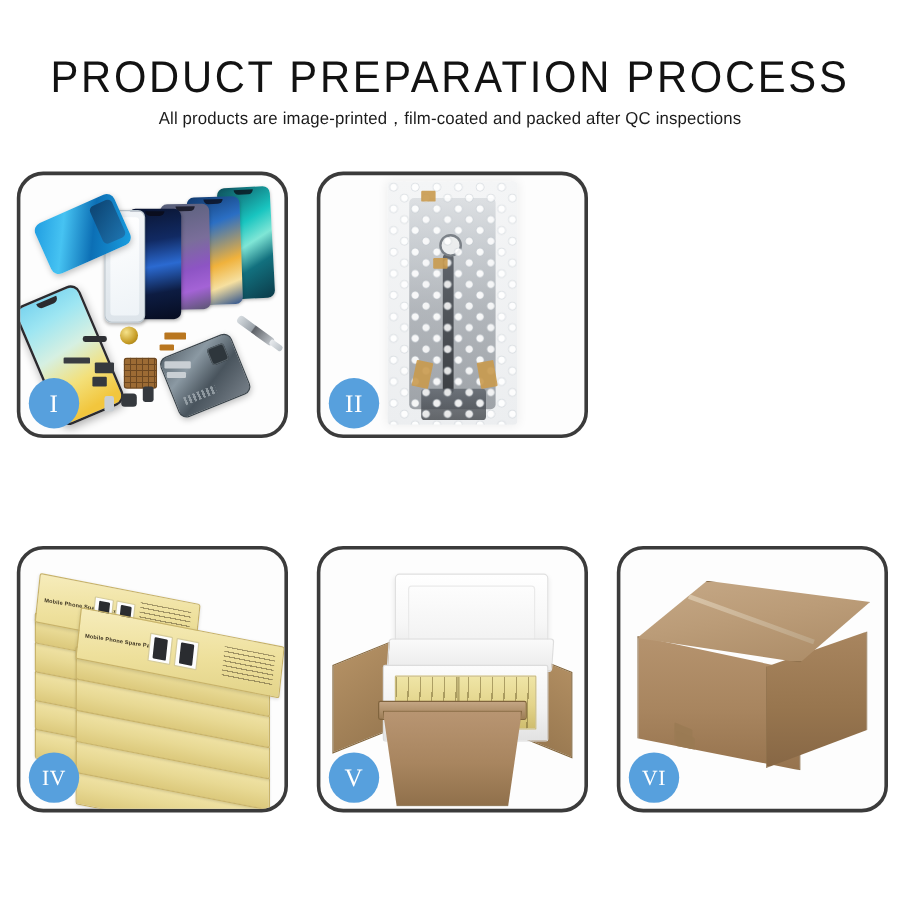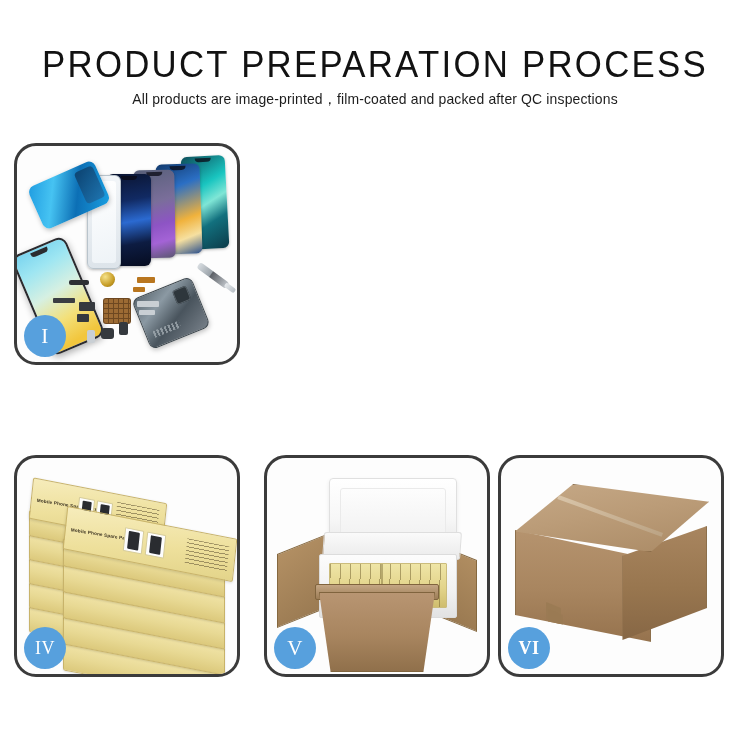--- a/index.html
+++ b/index.html
@@ -32,21 +32,21 @@
   .panel{
     position:absolute;width:226px;height:222px;
     border:3px solid #3b3b3b;border-radius:22px;
     background:#fdfdfd;box-sizing:border-box;overflow:hidden;
   }
   .p1{left:14px;top:143px;}
   .p2{left:264px;top:143px;}
   .p3{left:514px;top:143px;}
   .p4{left:14px;top:455px;}
   .p5{left:264px;top:455px;}
-  .p6{left:498px;top:455px;font-weight:bold;}
+  .p6{left:514px;top:455px;}
 
   .stage{position:absolute;inset:0;}
 
   .badge{
     position:absolute;left:7px;bottom:5px;width:42px;height:42px;
     border-radius:50%;background:#57a0dd;
     display:flex;align-items:center;justify-content:center;
     color:#ffffff;font-family:"Liberation Serif","DejaVu Serif",serif;
     font-size:21px;line-height:1;letter-spacing:.5px;z-index:40;
     box-shadow:0 0 0 0 rgba(0,0,0,0);
@@ -417,20 +417,35 @@
         <div class="prt silver" style="left:122px;top:164px;width:16px;height:5px;"></div>
         <div class="prt chip" style="left:84px;top:182px;width:13px;height:11px;border-radius:3px;"></div>
         <div class="prt silver" style="left:70px;top:184px;width:8px;height:13px;border-radius:2px;"></div>
         <div class="prt chip" style="left:102px;top:176px;width:9px;height:13px;border-radius:2px;"></div>
         <div class="prt silver" style="left:30px;top:176px;width:10px;height:14px;border-radius:2px;background:#7fd3f0;"></div>
         <div class="prt flex" style="left:36px;top:152px;width:22px;height:5px;background:#3a3d42;"></div>
         <div class="badge">I</div>
       </div>
     </div>
 
+    <div class="panel p2">
+      <div class="stage">
+        <div class="bag">
+          <div class="inner-item"></div>
+          <div class="cable"></div>
+          <div class="foot"></div>
+          <div class="bubbles"></div>
+          <div class="tape t1"></div>
+          <div class="tape t2"></div>
+          <div class="tape t3"></div>
+          <div class="tape t4"></div>
+        </div>
+        <div class="badge">II</div>
+      </div>
+    </div>
 
 
     <div class="panel p4">
       <div class="stage">
         <div class="stack">
           <div class="sb b5"></div>
           <div class="sb b4"></div>
           <div class="sb b3"></div>
           <div class="sb b2"></div>
           <div class="sb b1"></div>

